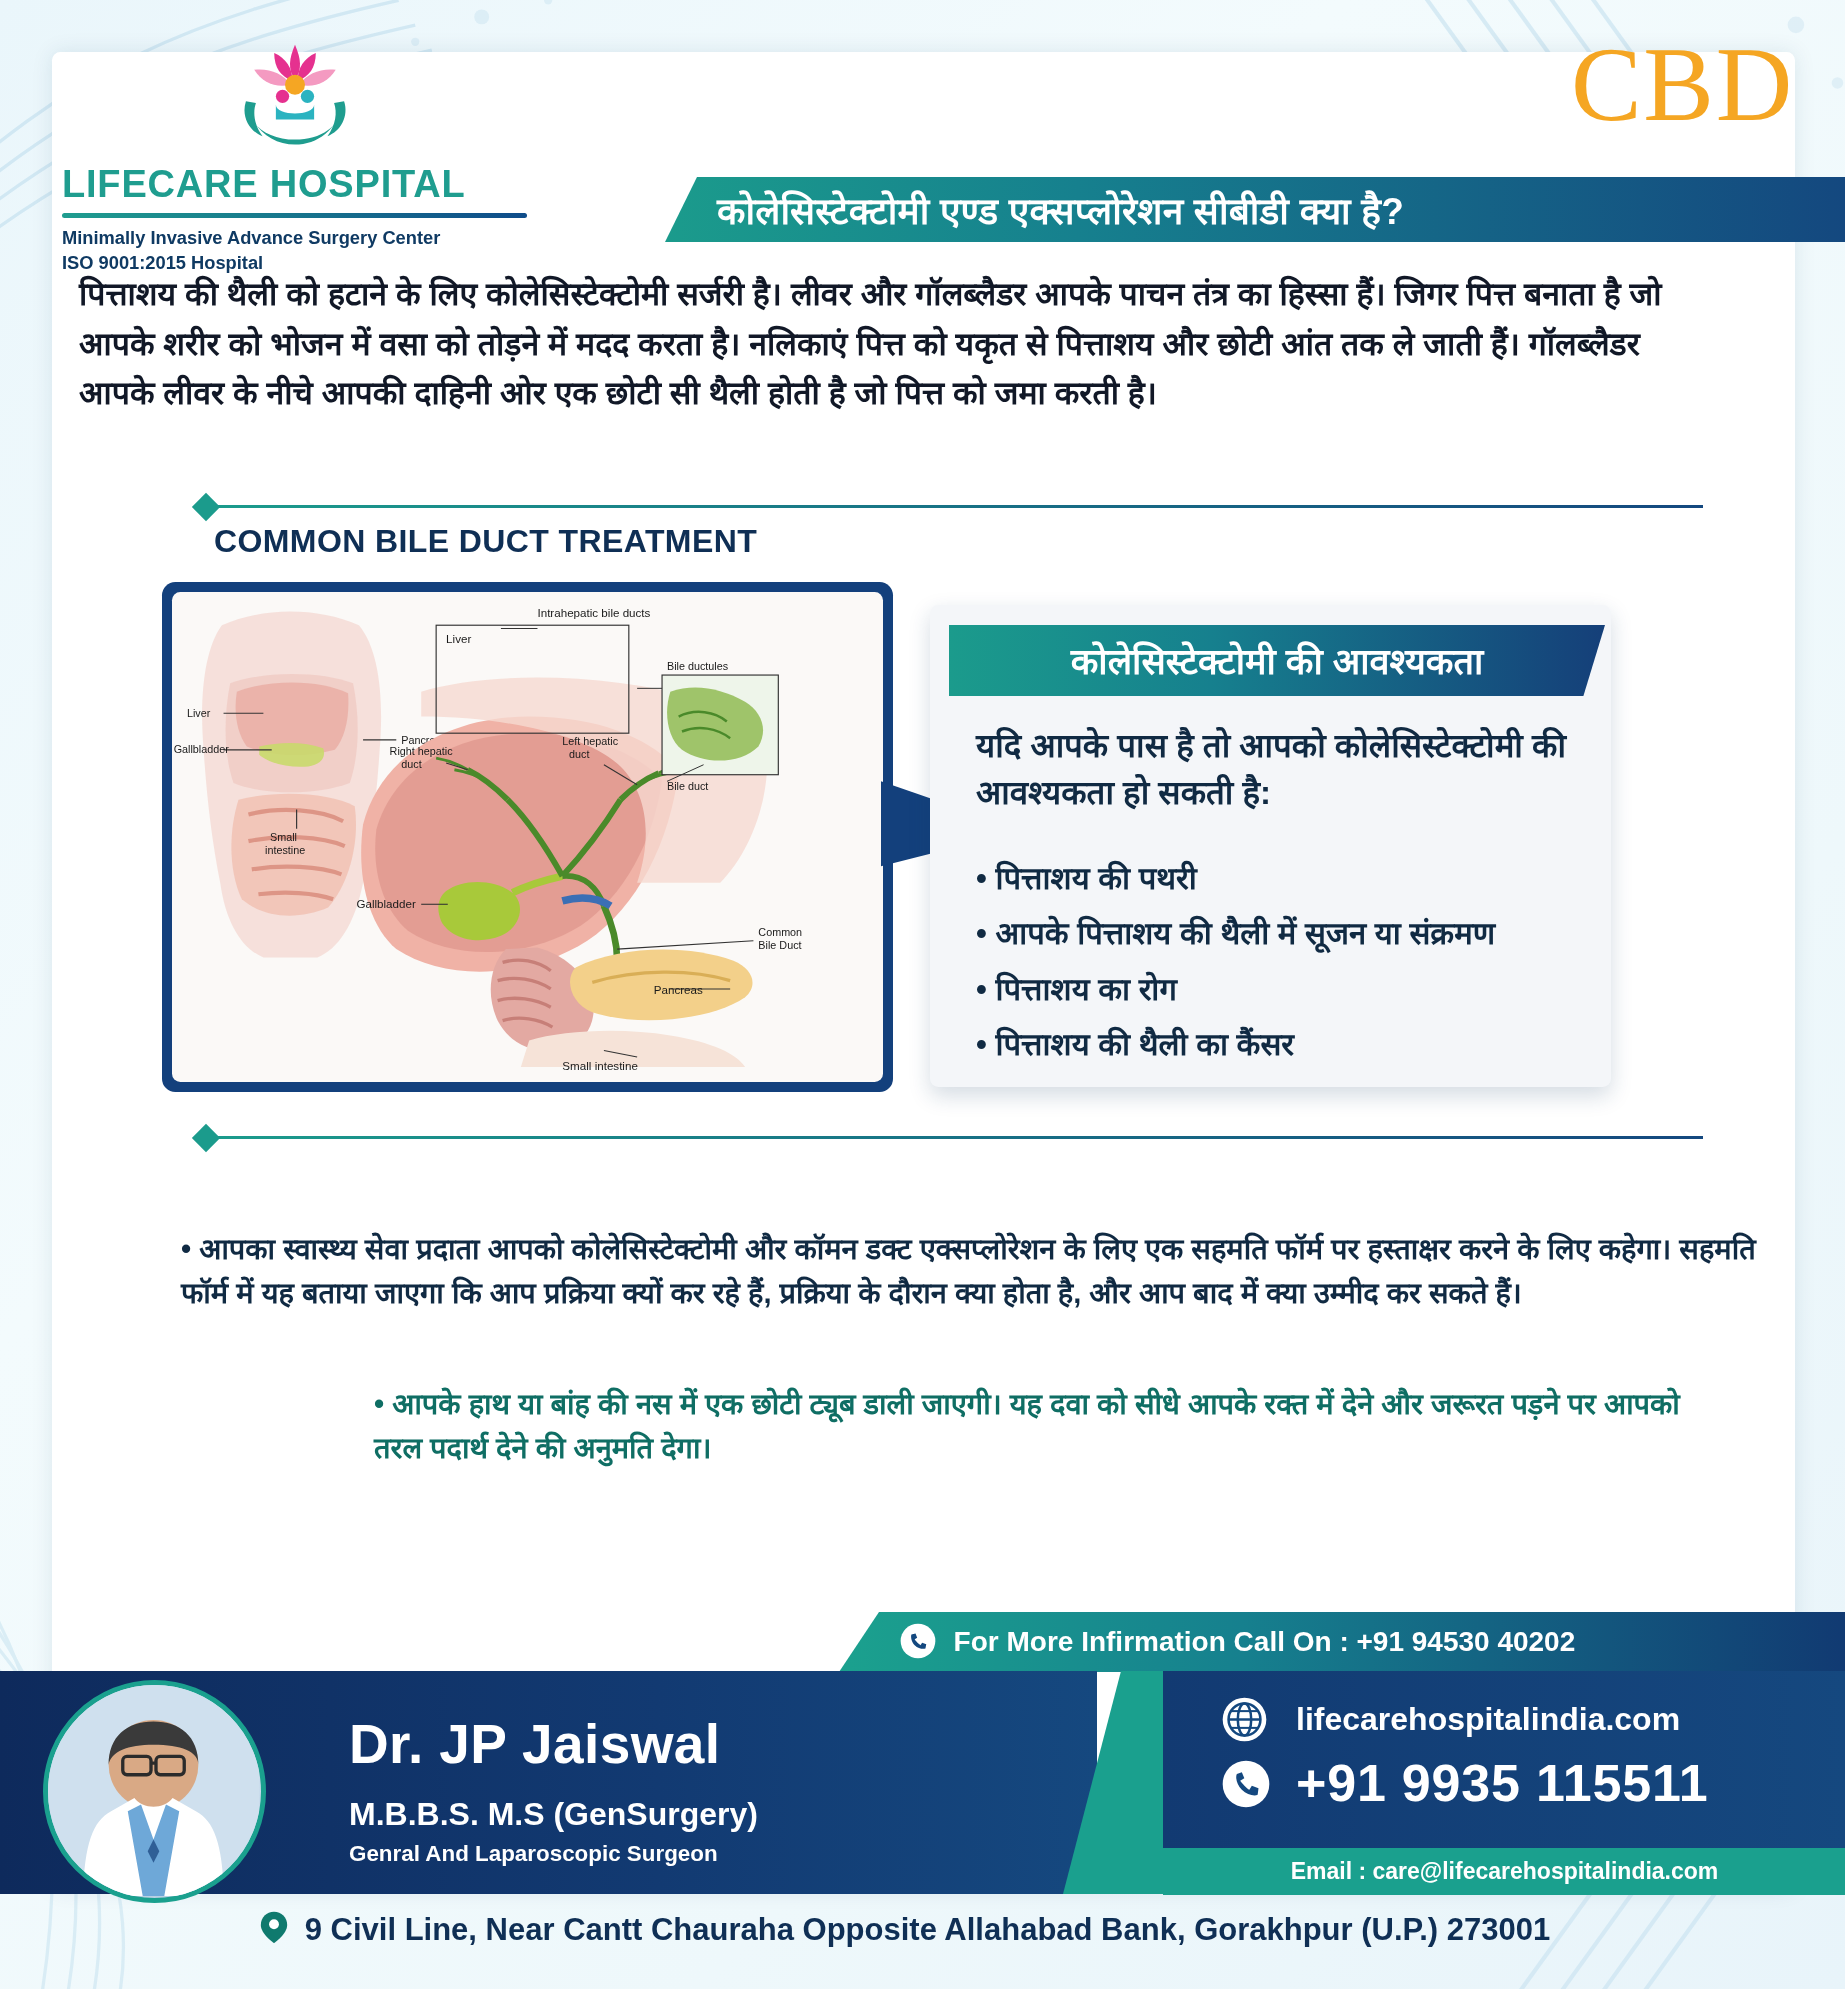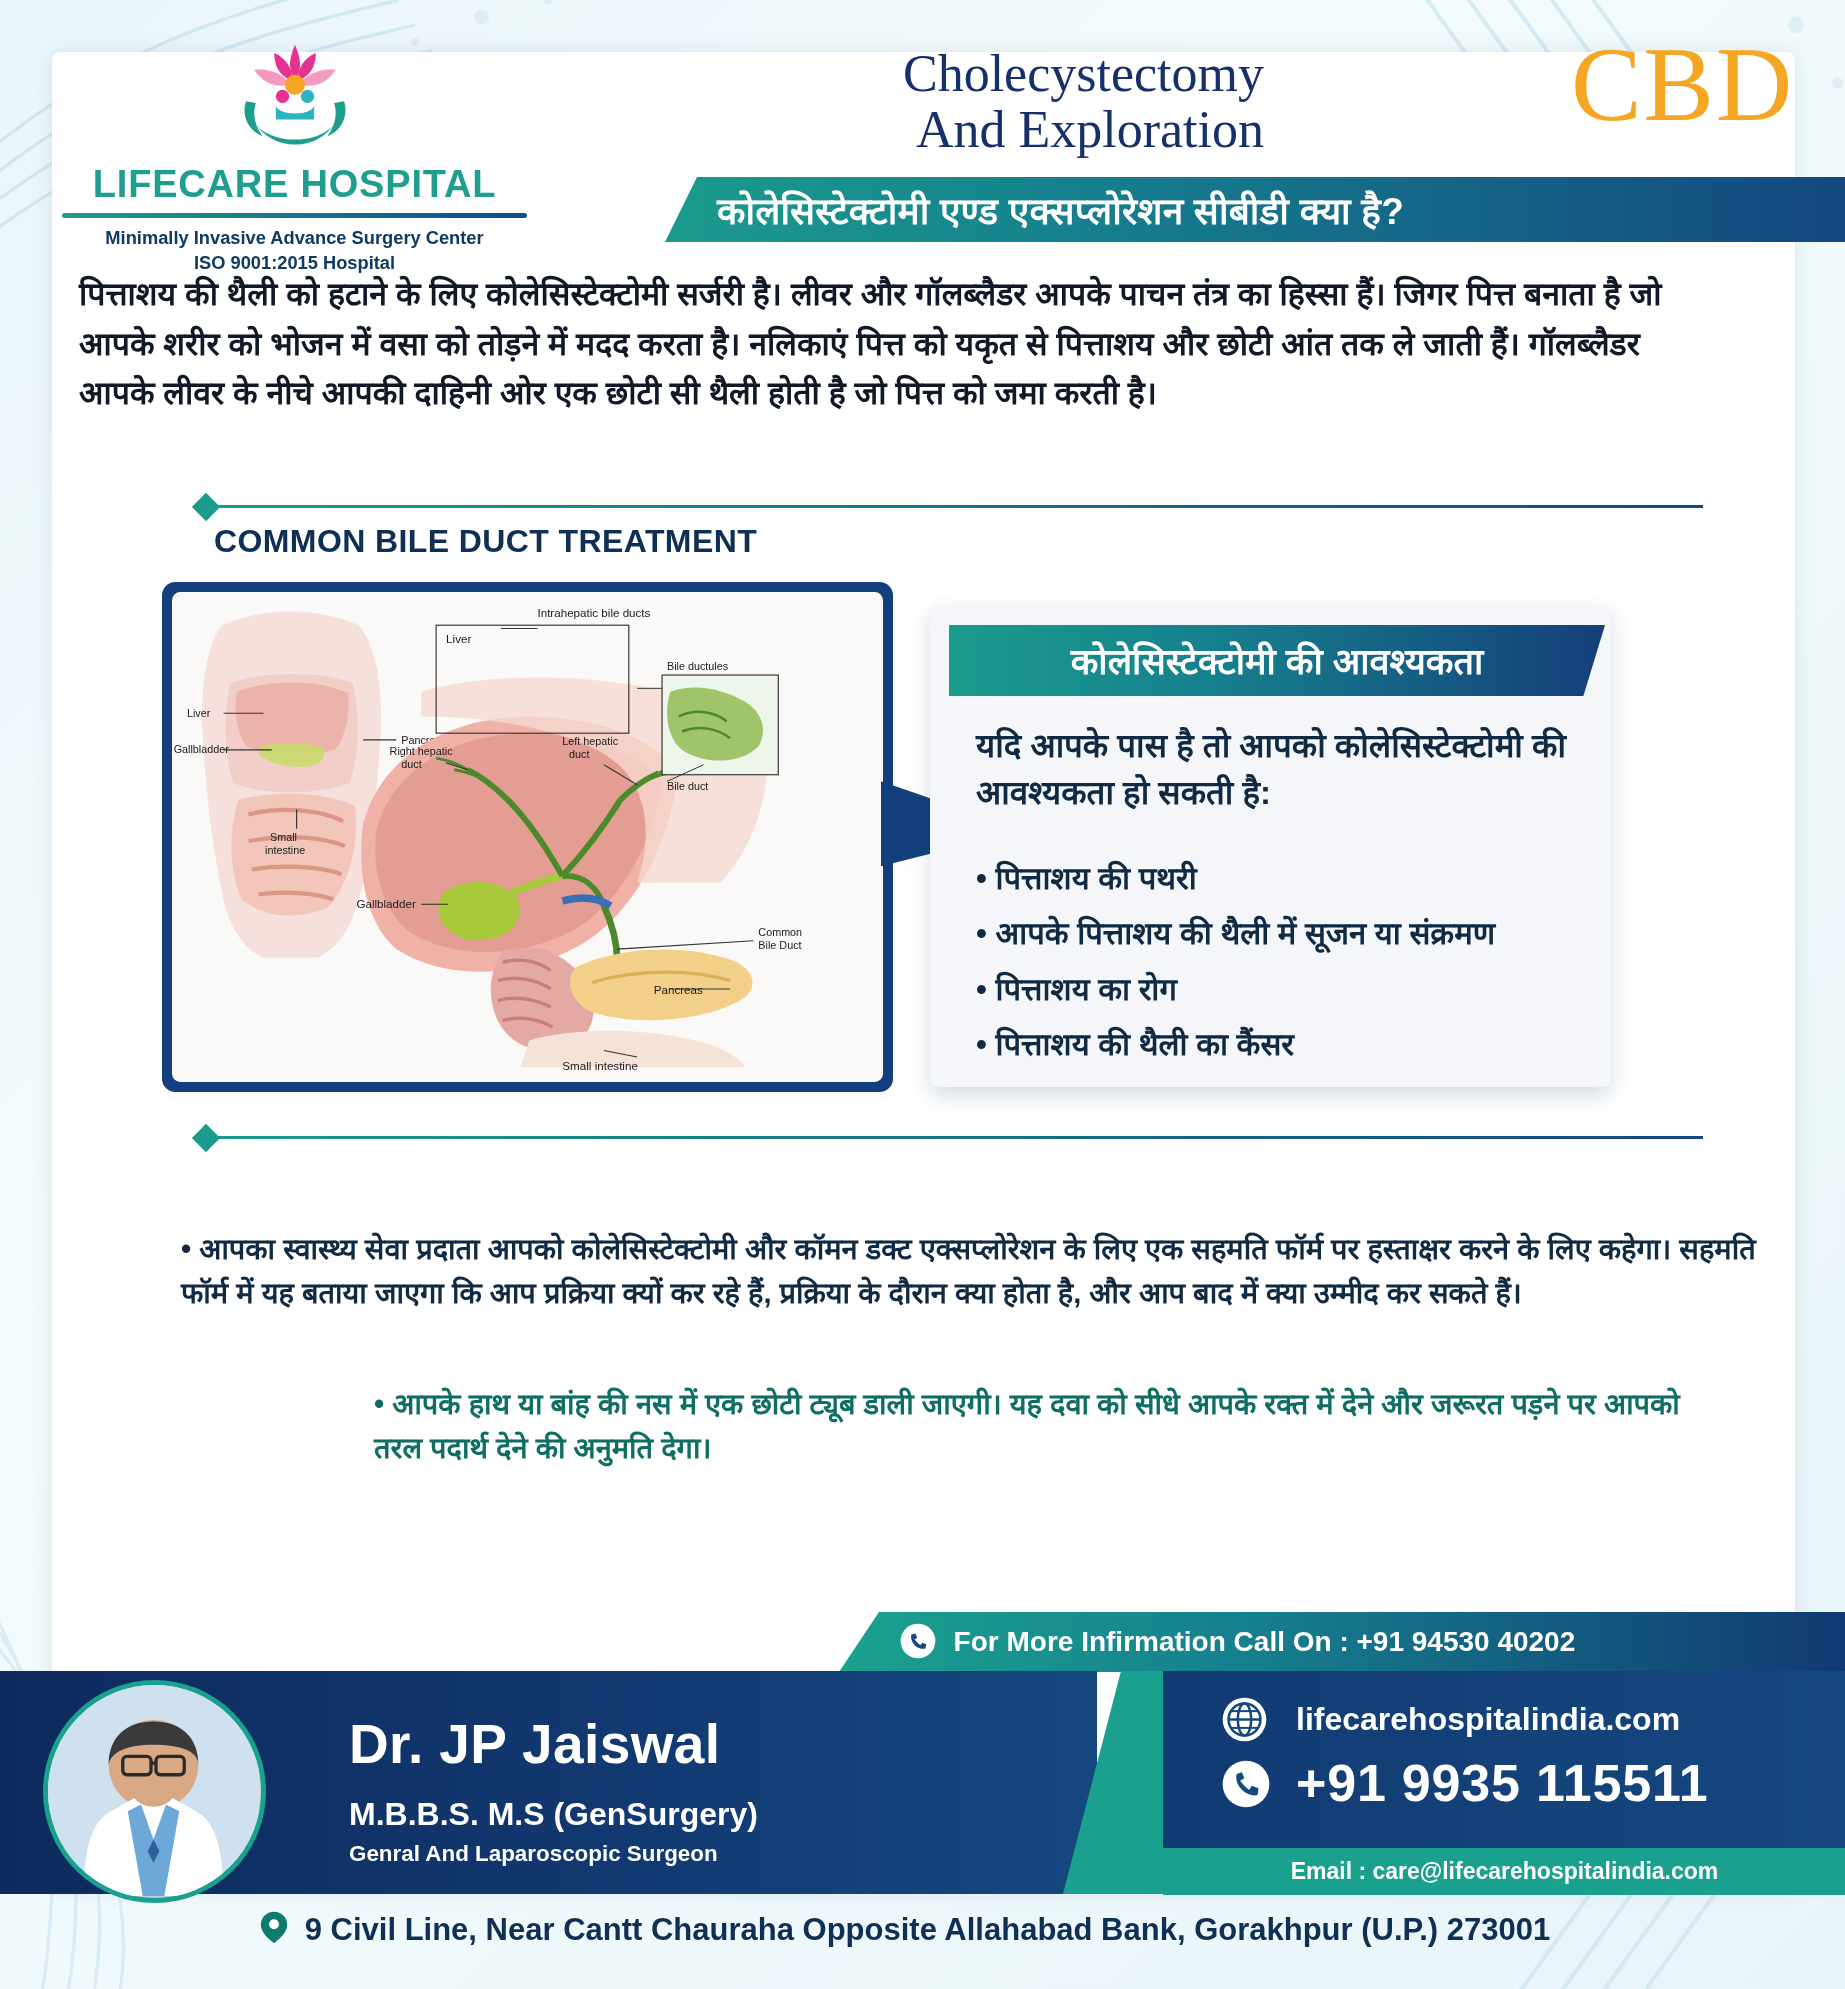--- a/index.html
+++ b/index.html
@@ -29,21 +29,21 @@
   .card {
     position: absolute;
     left: 52px; top: 52px;
     width: 1743px; height: 1838px;
     background: #ffffff;
     border-radius: 8.3px;
     box-shadow: 0 0 21.6px rgba(18,60,90,.10);
   }
 
   
-  .logo-wrap { position: absolute; left: 62px; top: 33px; width: 465px; text-align: center; }
+  .logo-wrap { position: absolute; left: 62px; top: 33px; width: 465px; text-align: left; }
   .logo-mark { width: 158px; height: 125px; margin: 0 auto; position: relative; }
   .brand-name {
     font-family: "Liberation Sans", sans-serif;
     font-weight: bold; font-size: 38px; letter-spacing: 0.8px;
     color: #1f9d8f; margin-top: 5px;
   }
   .brand-rule {
     width: 465px; height: 5.8px; margin: 6.6px auto 0;
     background: linear-gradient(90deg,#1f9d8f 0%, #0f4c8a 100%);
     border-radius: 2.5px;
@@ -292,24 +292,20 @@
           <path d="M154 82 C160 100 150 118 134 124 C144 110 146 96 142 84Z" fill="#1f9d8f"></path>
         </g>
       </svg>
     </div>
     <div class="brand-name">LIFECARE HOSPITAL</div>
     <div class="brand-rule"></div>
     <div class="brand-sub1">Minimally Invasive Advance Surgery Center</div>
     <div class="brand-sub2">ISO 9001:2015 Hospital</div>
   </div>
 
-  <div class="title-en">
-    <div>Cholecystectomy</div>
-    <div>And Exploration</div>
-  </div>
   <div class="cbd">CBD</div>
 
   <div class="title-hi-bar">
     <span>कोलेसिस्टेक्टोमी एण्ड एक्सप्लोरेशन सीबीडी क्या है?</span>
   </div>
 
   <div class="intro">पित्ताशय की थैली को हटाने के लिए कोलेसिस्टेक्टोमी सर्जरी है। लीवर और गॉलब्लैडर आपके पाचन तंत्र का हिस्सा हैं। जिगर पित्त बनाता है जो आपके शरीर को भोजन में वसा को तोड़ने में मदद करता है। नलिकाएं पित्त को यकृत से पित्ताशय और छोटी आंत तक ले जाती हैं। गॉलब्लैडर आपके लीवर के नीचे आपकी दाहिनी ओर एक छोटी सी थैली होती है जो पित्त को जमा करती है।</div>
 
   <div class="divider div1"></div>
   <div class="cbd-treat">COMMON BILE DUCT TREATMENT</div>

